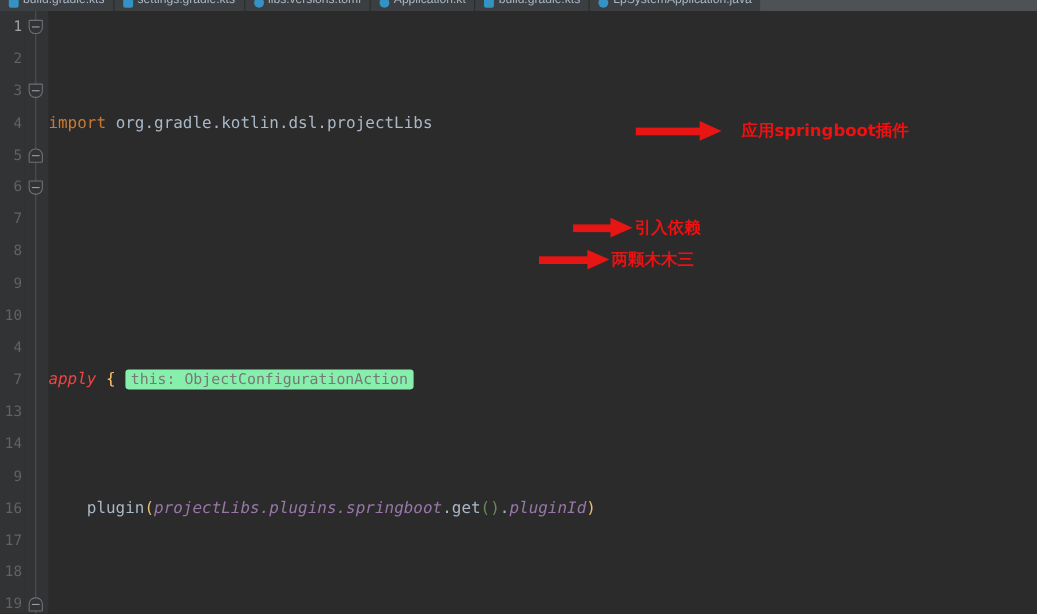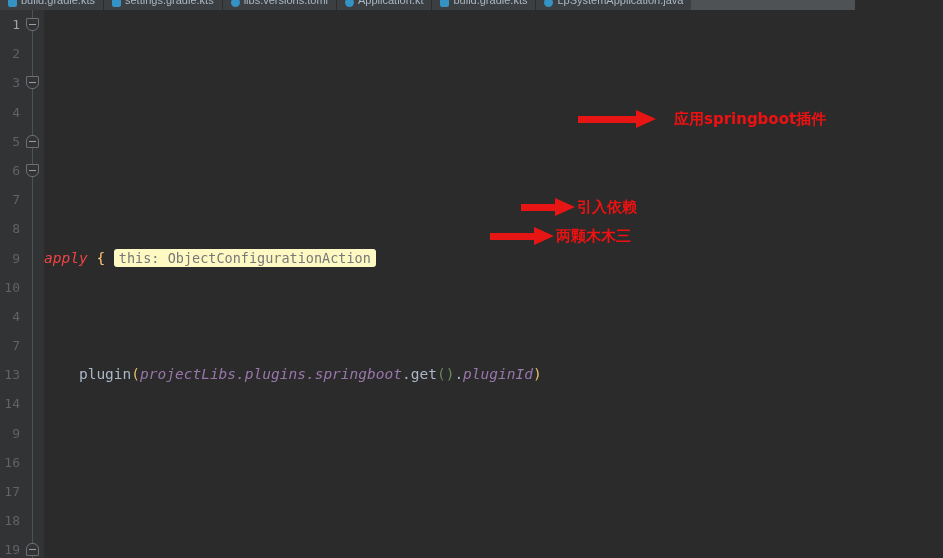--- a/index.html
+++ b/index.html
@@ -3,21 +3,21 @@
 <meta charset="utf-8">
 <style>
   html,body{margin:0;padding:0;background:#2b2b2b;}
   body{
     width:943px;height:558px;overflow:hidden;position:relative;
     font-family:"DejaVu Sans Mono","Liberation Mono",monospace;
   }
 
   
   .tabstrip{
-    position:absolute;left:0;top:0;width:855px;height:10px;
+    position:absolute;left:0;top:0;width:943px;height:10px;
     background:#3c3f41;display:flex;align-items:flex-end;overflow:hidden;
   }
   .tab{
     height:10px;box-sizing:border-box;display:flex;align-items:center;
     gap:4px;padding:0 8px;border-right:1px solid #2b2b2b;
     font-family:"Liberation Sans",sans-serif;font-size:11px;color:#a9b7c6;
     white-space:nowrap;overflow:hidden;position:relative;
   }
   .tab .tlabel{position:relative;top:-5px;}
   .tabicon{width:9px;height:9px;border-radius:50%;flex:none;position:relative;top:-3px;}
@@ -72,21 +72,21 @@
   
   .kw{color:#cc7832;}        
   .plain{color:#a9b7c6;}     
   .fn{color:#ef4444;font-style:italic;}       
   .prop{color:#9876aa;font-style:italic;}       
   .par{color:#e8bf6a;}       
   .par2{color:#6a8759;}      
   .brace{color:#ffc66d;}
   .white{color:#a9b7c6;}
   .hint{
-    color:#787878;background:#fef9c3;border-radius:3px;padding:1px 5px;
+    color:#787878;background:#86efac;border-radius:3px;padding:1px 5px;
     font-size:13.5px;
   }
 
   
   .anno{position:absolute;color:#ee1111;font-family:"DejaVu Sans","Liberation Sans",sans-serif;
         font-size:15px;font-weight:600;white-space:nowrap;}
   .arrow{position:absolute;height:0;}
   .arrow .shaft{position:absolute;left:0;top:0;height:7px;background:#e81515;}
   .arrow .head{
     position:absolute;top:-6px;width:0;height:0;
@@ -160,20 +160,21 @@
     <div><span>14</span></div>
     <div><span>9</span></div>
     <div><span>16</span></div>
     <div><span>17</span></div>
     <div><span>18</span></div>
     <div><span>19</span></div>
   </div>
 
   <div class="code">
 
+    <div class="ln"><span class="kw">import</span><span class="plain"> org.gradle.kotlin.dsl.projectLibs</span></div>
 
     <div class="ln"> </div>
 
     <div class="ln"><span class="fn">apply</span><span class="brace"> {</span> <span class="hint">this: ObjectConfigurationAction</span></div>
 
     <div class="ln">    <span class="white">plugin</span><span class="par">(</span><span class="prop">projectLibs</span><span class="prop">.</span><span class="prop">plugins</span><span class="prop">.</span><span class="prop">springboot</span><span class="white">.</span><span class="white">get</span><span class="par2">()</span><span class="white">.</span><span class="prop">pluginId</span><span class="par">)</span></div>
 
     
 
     

